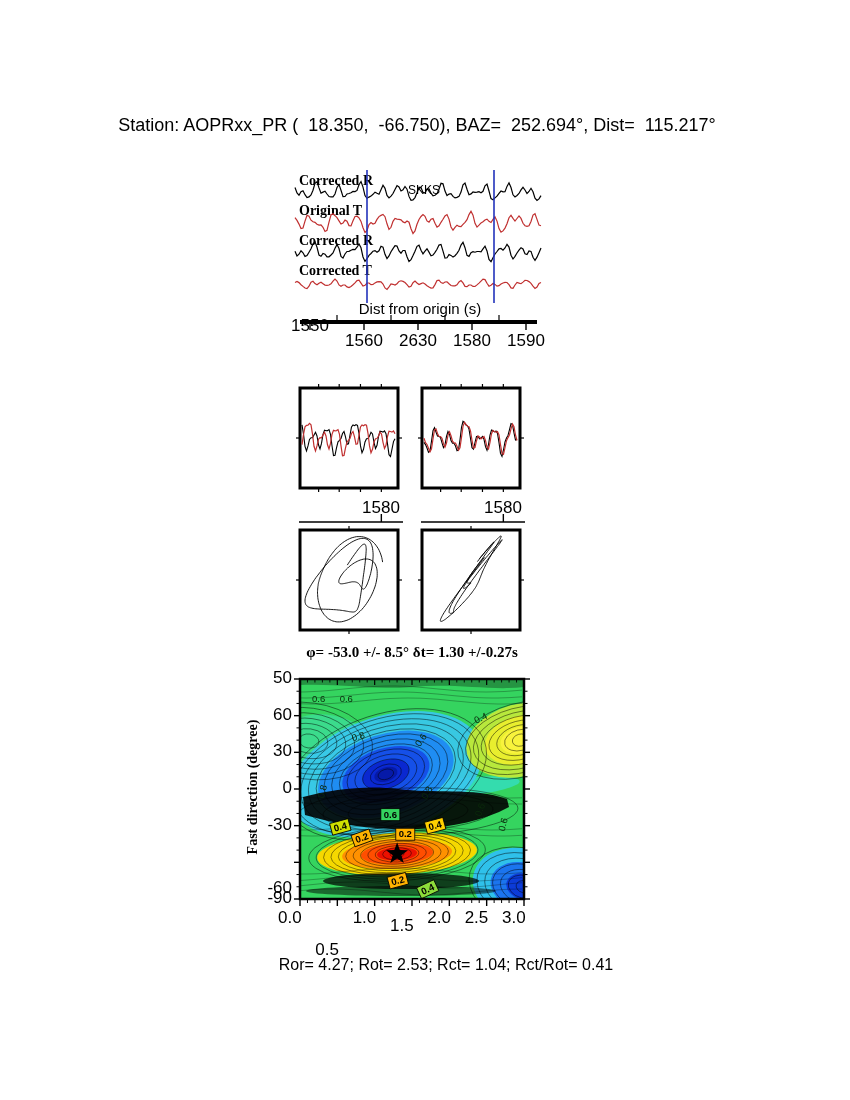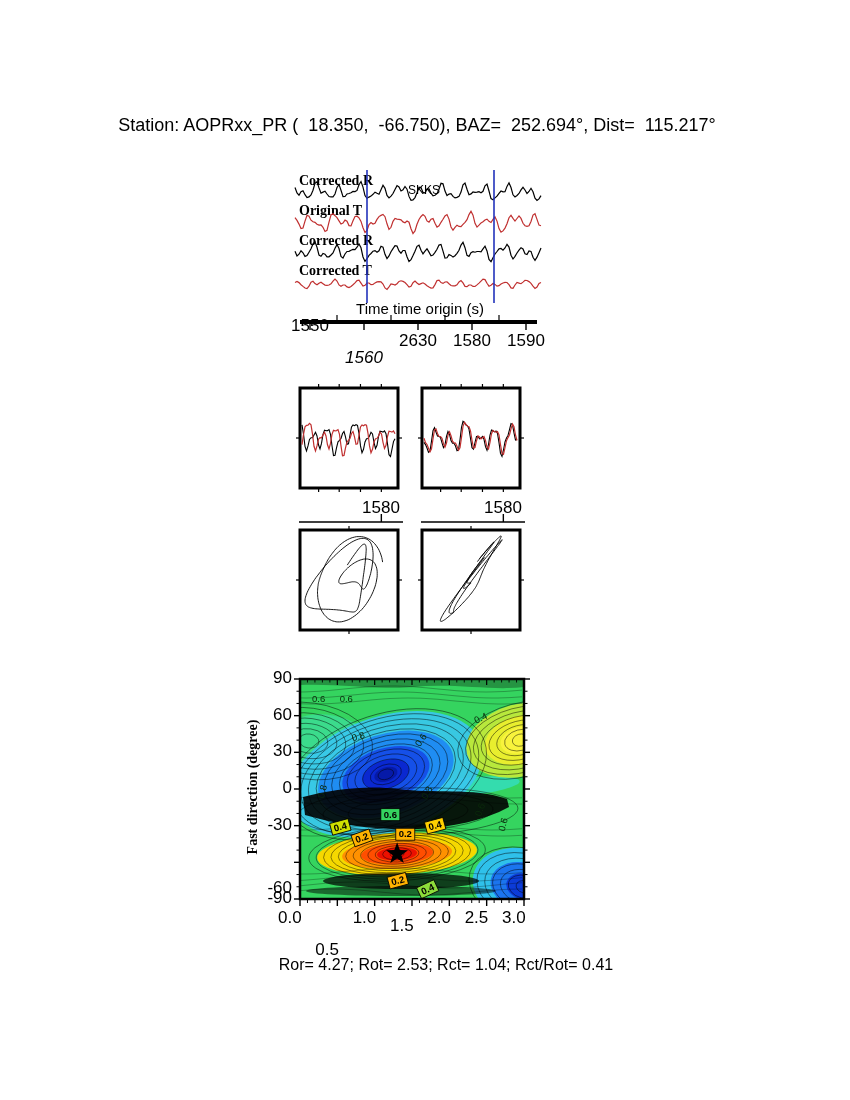--- a/index.html
+++ b/index.html
@@ -39,21 +39,21 @@
 
   <svg id="wave-svg" style="left:293px;top:166px" width="250" height="142">
       <path d="M2.0,21.5L4.0,26.9L6.0,29.2L8.0,25.8L10.0,24.8L12.0,28.7L14.0,31.6L16.0,30.9L18.0,28.9L20.0,24.2L22.0,17.3L24.0,15.7L26.0,21.9L28.0,27.1L30.0,26.1L32.0,25.2L34.0,28.0L36.0,30.5L38.0,30.9L40.0,30.8L42.0,28.0L44.0,21.4L46.0,18.6L48.0,24.3L50.0,30.7L52.0,30.5L54.0,28.0L56.0,27.5L58.0,26.8L60.0,25.4L62.0,25.6L64.0,24.4L66.0,18.7L68.0,15.5L70.0,21.1L72.0,29.6L74.0,32.3L76.0,31.1L78.0,30.1L80.0,28.3L82.0,26.2L84.0,27.3L86.0,28.2L88.0,23.8L90.0,19.2L92.0,22.3L94.0,29.4L96.0,31.9L98.0,30.1L100.0,27.5L102.0,23.4L104.0,19.6L106.0,21.0L108.0,25.0L110.0,23.9L112.0,20.5L114.0,23.2L116.0,30.4L118.0,34.3L120.0,33.9L122.0,31.6L124.0,26.7L126.0,21.2L128.0,21.5L130.0,26.4L132.0,27.0L134.0,23.1L136.0,22.9L138.0,27.2L140.0,29.8L142.0,29.3L144.0,27.7L146.0,23.2L148.0,17.3L150.0,17.8L152.0,25.1L154.0,29.5L156.0,28.1L158.0,27.6L160.0,30.4L162.0,31.9L164.0,31.4L166.0,30.4L168.0,26.1L170.0,18.8L172.0,17.0L174.0,23.3L176.0,28.8L178.0,27.9L180.0,26.0L182.0,26.4L184.0,26.1L186.0,25.6L188.0,26.7L190.0,25.3L192.0,19.8L194.0,18.1L196.0,25.0L198.0,32.6L200.0,33.8L202.0,31.9L204.0,30.2L206.0,27.4L208.0,25.0L210.0,25.9L212.0,25.7L214.0,20.4L216.0,16.8L218.0,21.5L220.0,28.8L222.0,30.9L224.0,29.5L226.0,27.5L228.0,23.9L230.0,21.3L232.0,24.0L234.0,27.6L236.0,25.5L238.0,22.3L240.0,25.7L242.0,32.2L244.0,34.4L246.0,32.9L248.0,29.6" fill="none" stroke="#000000" stroke-width="1.2"></path>
       <path d="M2.0,51.7L4.0,54.4L6.0,58.1L8.0,62.5L10.0,62.0L12.0,55.1L14.0,49.3L16.0,50.3L18.0,54.2L20.0,55.8L22.0,56.4L24.0,58.2L26.0,59.1L28.0,58.9L30.0,61.3L32.0,65.5L34.0,64.3L36.0,56.2L38.0,48.9L40.0,47.8L42.0,49.7L44.0,51.7L46.0,54.9L48.0,58.0L50.0,57.0L52.0,54.1L54.0,55.2L56.0,59.6L58.0,59.9L60.0,54.8L62.0,50.5L64.0,50.2L66.0,51.9L68.0,55.4L70.0,61.7L72.0,66.5L74.0,64.4L76.0,58.5L78.0,56.6L80.0,58.1L82.0,57.3L84.0,53.4L86.0,50.6L88.0,49.4L90.0,48.4L92.0,50.7L94.0,57.8L96.0,63.4L98.0,61.3L100.0,55.3L102.0,52.5L104.0,53.1L106.0,53.3L108.0,53.8L110.0,55.9L112.0,56.7L114.0,55.0L116.0,56.2L118.0,62.7L120.0,67.6L122.0,64.9L124.0,58.3L126.0,53.5L128.0,50.5L130.0,48.6L132.0,50.3L134.0,54.9L136.0,56.1L138.0,53.2L140.0,52.6L142.0,57.3L144.0,61.1L146.0,59.8L148.0,56.3L150.0,53.3L152.0,50.0L154.0,48.6L156.0,53.1L158.0,61.0L160.0,64.2L162.0,61.4L164.0,59.2L166.0,60.4L168.0,60.6L170.0,58.4L172.0,56.3L174.0,53.7L176.0,48.6L178.0,45.2L180.0,49.2L182.0,57.4L184.0,61.1L186.0,59.2L188.0,56.9L190.0,55.8L192.0,54.0L194.0,53.2L196.0,55.3L198.0,56.5L200.0,53.4L202.0,50.9L204.0,55.1L206.0,62.6L208.0,66.1L210.0,64.9L212.0,62.1L214.0,57.7L216.0,51.7L218.0,49.3L220.0,52.4L222.0,55.0L224.0,52.5L226.0,49.9L228.0,52.4L230.0,57.3L232.0,59.7L234.0,60.4L236.0,59.8L238.0,55.5L240.0,49.1L242.0,47.7L244.0,53.4L246.0,59.1L248.0,59.7" fill="none" stroke="#c03030" stroke-width="1.2"></path>
       <path d="M2.0,85.3L4.0,90.0L6.0,88.2L8.0,84.8L10.0,86.8L12.0,90.4L14.0,89.6L16.0,86.2L18.0,82.7L20.0,77.9L22.0,75.8L24.0,81.3L26.0,89.1L28.0,90.3L30.0,87.5L32.0,88.2L34.0,90.9L36.0,90.8L38.0,89.0L40.0,86.9L42.0,82.3L44.0,78.6L46.0,82.5L48.0,90.4L50.0,92.1L52.0,88.0L54.0,85.5L56.0,85.3L58.0,84.2L60.0,83.4L62.0,83.7L64.0,81.2L66.0,78.0L68.0,81.8L70.0,91.0L72.0,95.4L74.0,92.7L76.0,89.4L78.0,87.5L80.0,85.2L82.0,84.6L84.0,86.3L86.0,84.8L88.0,80.3L90.0,81.1L92.0,88.3L94.0,92.5L96.0,89.9L98.0,85.8L100.0,82.6L102.0,79.7L104.0,80.1L106.0,84.9L108.0,87.2L110.0,84.5L112.0,84.5L114.0,90.7L116.0,95.4L118.0,93.7L120.0,89.6L122.0,85.2L124.0,80.3L126.0,79.2L128.0,84.2L130.0,87.9L132.0,85.2L134.0,82.8L136.0,86.1L138.0,89.8L140.0,89.0L142.0,86.3L144.0,83.3L146.0,79.1L148.0,78.4L150.0,85.2L152.0,92.1L154.0,91.8L156.0,88.6L158.0,89.4L160.0,91.1L162.0,89.7L164.0,87.3L166.0,84.3L168.0,79.1L170.0,76.3L172.0,81.7L174.0,89.4L176.0,90.4L178.0,86.7L180.0,85.6L182.0,86.2L184.0,85.5L186.0,85.5L188.0,85.8L190.0,82.8L192.0,80.1L194.0,84.9L196.0,93.5L198.0,95.7L200.0,91.7L202.0,88.0L204.0,85.5L206.0,82.8L208.0,82.5L210.0,84.1L212.0,82.0L214.0,78.3L216.0,81.1L218.0,89.2L220.0,93.0L222.0,90.3L224.0,87.0L226.0,84.2L228.0,81.7L230.0,83.0L232.0,87.7L234.0,88.5L236.0,84.9L238.0,85.4L240.0,91.3L242.0,94.3L244.0,91.2L246.0,86.7L248.0,82.0" fill="none" stroke="#000000" stroke-width="1.2"></path>
       <path d="M2.0,116.5L4.0,115.5L6.0,116.6L8.0,118.7L10.0,120.4L12.0,122.0L14.0,122.6L16.0,120.2L18.0,116.3L20.0,115.3L22.0,117.6L24.0,118.8L26.0,117.3L28.0,116.3L30.0,117.7L32.0,119.1L34.0,119.3L36.0,119.0L38.0,117.9L40.0,115.1L42.0,113.1L44.0,115.0L46.0,118.9L48.0,120.2L50.0,119.0L52.0,119.0L54.0,120.9L56.0,121.6L58.0,120.4L60.0,118.8L62.0,116.9L64.0,114.6L66.0,114.2L68.0,117.2L70.0,120.1L72.0,119.3L74.0,117.0L76.0,117.0L78.0,118.6L80.0,118.5L82.0,116.9L84.0,115.9L86.0,115.6L88.0,115.8L90.0,118.0L92.0,121.9L94.0,123.4L96.0,120.8L98.0,118.0L100.0,118.3L102.0,119.1L104.0,117.7L106.0,115.4L108.0,114.8L110.0,115.4L112.0,116.5L114.0,118.7L116.0,121.1L118.0,120.2L120.0,116.7L122.0,115.1L124.0,117.0L126.0,118.5L128.0,117.6L130.0,116.8L132.0,118.0L134.0,119.8L136.0,121.0L138.0,122.1L140.0,121.9L142.0,118.6L144.0,114.6L146.0,114.2L148.0,116.6L150.0,117.4L152.0,116.0L154.0,115.8L156.0,117.7L158.0,119.5L160.0,119.9L162.0,119.9L164.0,118.8L166.0,116.0L168.0,114.5L170.0,116.9L172.0,120.4L174.0,120.7L176.0,119.0L178.0,119.0L180.0,120.4L182.0,120.5L184.0,118.9L186.0,117.1L188.0,115.1L190.0,113.1L192.0,113.6L194.0,117.3L196.0,120.2L198.0,119.3L200.0,117.5L202.0,118.4L204.0,120.1L206.0,119.7L208.0,118.0L210.0,117.0L212.0,116.4L214.0,116.5L216.0,118.6L218.0,121.9L220.0,122.3L222.0,119.0L224.0,116.5L226.0,117.1L228.0,117.7L230.0,116.1L232.0,114.4L234.0,114.5L236.0,115.6L238.0,117.3L240.0,120.1L242.0,122.4L244.0,121.0L246.0,117.5L248.0,116.5" fill="none" stroke="#c03030" stroke-width="1.2"></path>
       <line x1="74" y1="4" x2="74" y2="137" stroke="#2233bb" stroke-width="1.6"></line>
       <line x1="201" y1="4" x2="201" y2="137" stroke="#2233bb" stroke-width="1.6"></line>
     </svg>
 
-  <div class="axlabel" style="left:300px;top:300px;width:240px">Time time origin (s)</div>
+  <div class="axlabel" style="left:300px;top:300px;width:240px">Dist from origin (s)</div>
 
   <svg id="time-axis-svg" style="left:293px;top:314px" width="250" height="18">
       <line x1="7" y1="8" x2="244" y2="8" stroke="#000" stroke-width="4"></line>
       <line x1="17" y1="8" x2="17" y2="16" stroke="#000" stroke-width="1.4"></line>
       <line x1="71" y1="8" x2="71" y2="16" stroke="#000" stroke-width="1.4"></line>
       <line x1="125" y1="8" x2="125" y2="16" stroke="#000" stroke-width="1.4"></line>
       <line x1="179" y1="8" x2="179" y2="16" stroke="#000" stroke-width="1.4"></line>
       <line x1="233" y1="8" x2="233" y2="16" stroke="#000" stroke-width="1.4"></line>
       <line x1="44" y1="1" x2="44" y2="6" stroke="#000" stroke-width="1.2"></line>
       <line x1="98" y1="1" x2="98" y2="6" stroke="#000" stroke-width="1.2"></line>
@@ -109,20 +109,21 @@
     </svg>
   <svg id="pm-right-svg" style="left:418px;top:526px" width="110" height="112">
       <rect x="4" y="4" width="98" height="100" fill="none" stroke="#000" stroke-width="3"></rect>
       <line x1="53" y1="0" x2="53" y2="4" stroke="#000" stroke-width="1.2"></line>
       <line x1="53" y1="104" x2="53" y2="108" stroke="#000" stroke-width="1.2"></line>
       <line x1="0" y1="54" x2="4" y2="54" stroke="#000" stroke-width="1.2"></line>
       <line x1="102" y1="54" x2="106" y2="54" stroke="#000" stroke-width="1.2"></line>
       <path d="M61.5,32.6L63.4,30.3L65.3,28.1L67.1,26.0L68.9,24.0L70.6,22.1L72.2,20.3L73.7,18.7L75.2,17.1L76.5,15.7L77.7,14.5L78.8,13.4L79.8,12.4L80.6,11.6L81.3,11.0L82.0,10.5L82.4,10.2L82.8,10.0L83.0,10.0L83.2,10.1L83.2,10.4L83.1,10.8L82.9,11.4L82.6,12.1L82.2,12.9L81.7,13.8L81.2,14.8L80.6,15.9L79.9,17.1L79.2,18.4L78.4,19.7L77.6,21.1L76.8,22.5L75.9,24.0L75.1,25.5L74.2,27.0L73.3,28.5L72.5,30.0L71.7,31.5L70.8,33.0L70.1,34.4L69.3,35.9L68.6,37.3L67.9,38.7L67.2,40.0L66.6,41.3L66.0,42.5L65.4,43.8L64.9,44.9L64.4,46.1L64.0,47.1L63.6,48.2L63.1,49.2L62.8,50.2L62.4,51.2L62.0,52.1L61.6,53.1L61.3,54.0L60.9,54.9L60.5,55.8L60.1,56.7L59.6,57.6L59.1,58.5L58.6,59.5L58.1,60.5L57.5,61.5L56.8,62.5L56.1,63.5L55.4,64.6L54.5,65.7L53.7,66.9L52.7,68.1L51.7,69.3L50.7,70.6L49.6,71.9L48.4,73.2L47.2,74.6L45.9,75.9L44.6,77.3L43.3,78.7L42.0,80.1L40.6,81.5L39.2,82.8L37.8,84.2L36.4,85.5L35.1,86.7L33.7,88.0L32.4,89.1L31.1,90.2L29.9,91.2L28.8,92.1L27.7,93.0L26.7,93.7L25.7,94.3L24.9,94.8L24.2,95.1L23.6,95.3L23.1,95.4L22.7,95.4L22.5,95.2L22.3,94.8L22.4,94.3L22.5,93.6L22.8,92.8L23.2,91.9L23.7,90.8L24.4,89.5L25.2,88.1L26.1,86.6L27.2,84.9L28.3,83.2L29.6,81.3L30.9,79.3L32.4,77.3L33.9,75.1L35.5,72.9L37.1,70.6L38.8,68.3L40.5,66.0L42.2,63.7L44.0,61.3L45.7,59.0L47.5,56.7L49.2,54.4L50.8,52.2L52.5,50.1L54.1,48.0L55.6,46.0L57.0,44.1L58.4,42.4L59.6,40.7L60.8,39.2L61.8,37.8L62.8,36.5L63.6,35.4L64.3,34.4L65.0,33.5L65.4,32.9L65.8,32.3L66.1,31.9L66.2,31.7L66.2,31.6L66.1,31.6L65.9,31.8L65.6,32.1L65.3,32.5L64.8,33.0L64.2,33.6L63.6,34.4L62.9,35.2L62.2,36.1L61.4,37.0L60.6,38.0L59.8,39.1L58.9,40.2L58.1,41.3L57.2,42.4L56.4,43.5L55.5,44.6L54.7,45.7L54.0,46.8L53.2,47.9L52.5,48.9L51.9,49.9L51.3,50.8L50.8,51.6L50.3,52.5L50.0,53.2L49.6,53.9L49.4,54.5L49.2,55.0L49.0,55.5L49.0,55.9L48.9,56.2L49.0,56.5L49.1,56.8L49.2,56.9L49.4,57.0L49.6,57.1L49.8,57.2L50.1,57.2L50.4,57.1L50.7,57.1L51.0,57.0L51.3,57.0L51.6,56.9L51.8,56.8L52.1,56.8L52.3,56.7L52.5,56.7L52.7,56.7L52.8,56.7L52.9,56.7L52.9,56.8L52.9,56.9L52.8,57.1L52.7,57.3L52.6,57.5L52.3,57.7L52.1,58.0L51.8,58.3L51.4,58.6L51.1,59.0L50.7,59.3L50.2,59.7L49.8,60.1L49.3,60.5L48.9,60.8L48.4,61.2L47.9,61.5L47.5,61.8L47.1,62.0L46.7,62.2L46.4,62.4L46.1,62.5L45.8,62.5L45.6,62.4L45.5,62.3L45.5,62.0L45.6,61.7L45.7,61.3L45.9,60.7L46.2,60.1L46.6,59.3L47.2,58.5L47.8,57.5L48.5,56.5L49.3,55.3L50.2,54.0L51.2,52.7L52.2,51.2L53.4,49.7L54.7,48.1L56.0,46.4L57.3,44.7L58.8,42.9L60.3,41.0L61.8,39.2L63.3,37.3L64.9,35.4L66.5,33.5L68.0,31.6L69.6,29.8L71.1,28.0L72.6,26.3L74.0,24.6L75.4,23.0L76.7,21.5L78.0,20.1L79.1,18.8L80.2,17.7L81.1,16.7L81.9,15.8L82.6,15.0L83.2,14.5L83.6,14.1L83.9,13.8L84.1,13.7L84.1,13.8L84.0,14.1L83.8,14.5L83.4,15.1L82.8,15.9L82.2,16.9L81.4,18.0L80.5,19.2L79.4,20.6L78.3,22.1L77.0,23.8L75.7,25.6L74.2,27.5L72.7,29.5L71.1,31.5L69.5,33.7L67.8,35.9L66.1,38.2L64.4,40.5L62.6,42.8L60.8,45.1L59.1,47.5L57.4,49.8L55.7,52.1L54.0,54.4L52.4,56.6L50.8,58.8L49.3,60.9L47.8,63.0L46.5,64.9L45.2,66.8L44.0,68.6L42.8,70.4L41.8,72.0L40.8,73.5L40.0,74.9L39.2,76.2L38.5,77.4L37.9,78.5L37.4,79.6L36.9,80.5L36.5,81.3L36.2,82.0L36.0,82.7L35.8,83.3L35.7,83.8L35.6,84.2L35.5,84.6L35.5,84.9L35.5,85.1L35.5,85.4L35.6,85.6L35.6,85.7L35.7,85.8L35.7,86.0L35.7,86.1L35.8,86.2L35.7,86.2L35.7,86.3L35.7,86.4L35.6,86.5L35.5,86.6L35.3,86.7L35.1,86.8L34.9,86.8L34.7,86.9L34.5,87.0L34.2,87.1L33.9,87.2L33.6,87.3L33.3,87.3L33.0,87.4L32.7,87.4L32.4,87.4L32.1,87.3L31.8,87.2L31.6,87.0L31.4,86.8L31.2,86.5L31.1,86.1L31.1,85.6L31.1,85.1L31.2,84.5L31.3,83.8L31.6,82.9L31.9,82.0L32.3,81.0L32.8,79.9L33.4,78.6L34.1,77.3L34.9,75.8L35.7,74.3L36.7,72.6L37.8,70.8L38.9,69.0L40.2,67.0L41.5,65.0L42.9,62.9L44.4,60.7L45.9,58.4L47.4,56.1L49.1,53.8L50.7,51.5L52.4,49.1L54.1,46.7L55.8,44.3L57.5,42.0L59.2,39.7L60.8,37.4L62.4,35.2L64.0,33.1L65.5,31.0L66.9,29.0L68.3,27.2L69.5,25.4L70.7,23.8L71.8,22.3L72.7,21.0L73.6,19.8L74.3,18.7L74.9,17.9L75.4,17.1L75.7,16.6L75.9,16.2L75.9,16.0L75.9,16.0L75.7,16.1L75.3,16.4L74.9,16.8L74.3,17.5L73.6,18.2L72.8,19.1L71.9,20.2L70.9,21.3L69.8,22.6L68.7,24.0L67.4,25.4L66.2,27.0L64.9,28.6L63.5,30.3L62.1,32.0L60.8,33.8L59.4,35.6" fill="none" stroke="#000" stroke-width="0.9"></path>
     </svg>
 
+  <div class="ctitle">φ= -53.0 +/- 8.5° δt= 1.30 +/-0.27s</div>
 
   <div class="ylab">Fast direction (degree)</div>
 
   <svg id="contour-svg" style="left:293px;top:675px" width="240" height="234">
       <clipPath id="plotclip">
         <rect x="7" y="4" width="224" height="220"></rect>
       </clipPath>
       <g clip-path="url(#plotclip)">
         <rect x="7" y="4" width="224" height="220" fill="#35d45f"></rect>
         <ellipse cx="35" cy="70" rx="48" ry="30" fill="#3fe0b0" opacity="0.55" transform="rotate(10 35 70)"></ellipse>
@@ -362,21 +363,21 @@
       <line x1="231" y1="187.32999999999998" x2="237" y2="187.32999999999998" stroke="#000" stroke-width="1.4"></line>
       <line x1="7" y1="199.552" x2="3.5" x2Fix="0" y2="199.552" stroke="#000" stroke-width="1"></line>
       <line x1="231" y1="199.552" x2="234.5" y2="199.552" stroke="#000" stroke-width="1"></line>
       <line x1="7" y1="211.774" x2="3.5" x2Fix="0" y2="211.774" stroke="#000" stroke-width="1"></line>
       <line x1="231" y1="211.774" x2="234.5" y2="211.774" stroke="#000" stroke-width="1"></line>
       <line x1="7" y1="223.99599999999998" x2="1" x2Fix="0" y2="223.99599999999998" stroke="#000" stroke-width="1.4"></line>
       <line x1="231" y1="223.99599999999998" x2="237" y2="223.99599999999998" stroke="#000" stroke-width="1.4"></line>
     </svg>
 
   <div id="ytick-holder">
-      <div class="ytick" style="left: 246px; top: 668px;">90</div>
+      <div class="ytick" style="left: 246px; top: 668px;">50</div>
       <div class="ytick" style="left: 246px; top: 704.667px;">60</div>
       <div class="ytick" style="left: 246px; top: 741.334px;">30</div>
       <div class="ytick" style="left: 246px; top: 778.001px;">0</div>
       <div class="ytick" style="left: 246px; top: 814.668px;">-30</div>
       <div class="ytick" style="left: 246px; top: 878px;">-60</div>
       <div class="ytick" style="left: 246px; top: 888.002px;">-90</div>
     </div>
   <div id="xtick-holder">
       <div class="xtick" style="left: 278px; top: 908px;">0.0</div>
       <div class="xtick" style="left: 315.333px; top: 908px; margin-top: 32px;">0.5</div>
@@ -384,17 +385,17 @@
       <div class="xtick" style="left: 389.999px; top: 908px; margin-top: 8px;">1.5</div>
       <div class="xtick" style="left: 427.332px; top: 908px;">2.0</div>
       <div class="xtick" style="left: 464.665px; top: 908px;">2.5</div>
       <div class="xtick" style="left: 501.998px; top: 908px;">3.0</div>
     </div>
 
 
   <div class="footer">Ror= 4.27; Rot= 2.53; Rct= 1.04; Rct/Rot= 0.41</div>
 
 <div class="ticklab" style="left: 283px; top: 316px; width: 54px;">1550</div>
-    <div class="ticklab" style="left: 337px; top: 348px; width: 54px; font-style: italic;">1560</div>
+    <div class="ticklab" style="left: 337px; top: 331px; width: 54px;">1560</div>
     <div class="ticklab" style="left: 391px; top: 331px; width: 54px;">2630</div>
     <div class="ticklab" style="left: 445px; top: 331px; width: 54px;">1580</div>
     <div class="ticklab" style="left: 499px; top: 331px; width: 54px;">1590</div>
   </div>
 
 </body></html>

